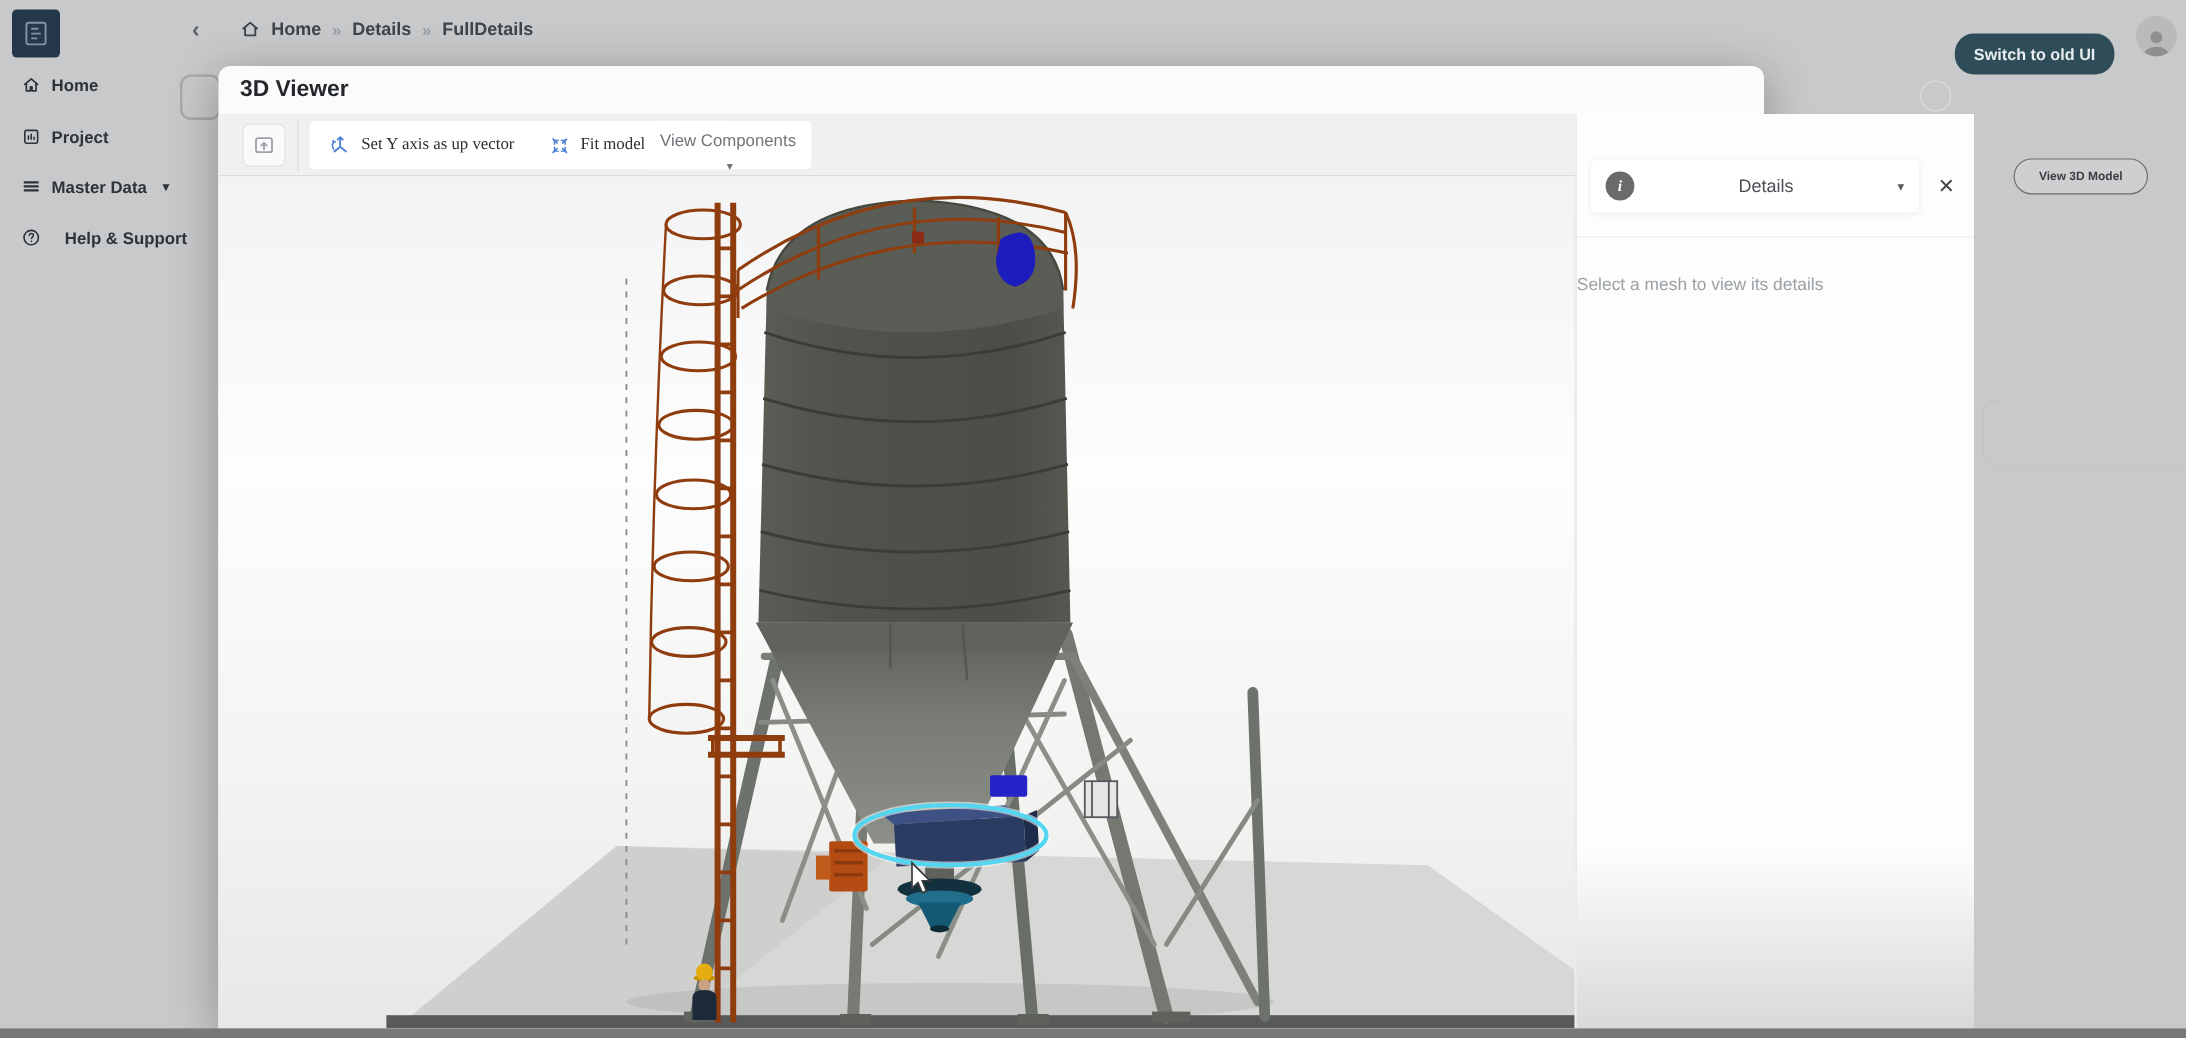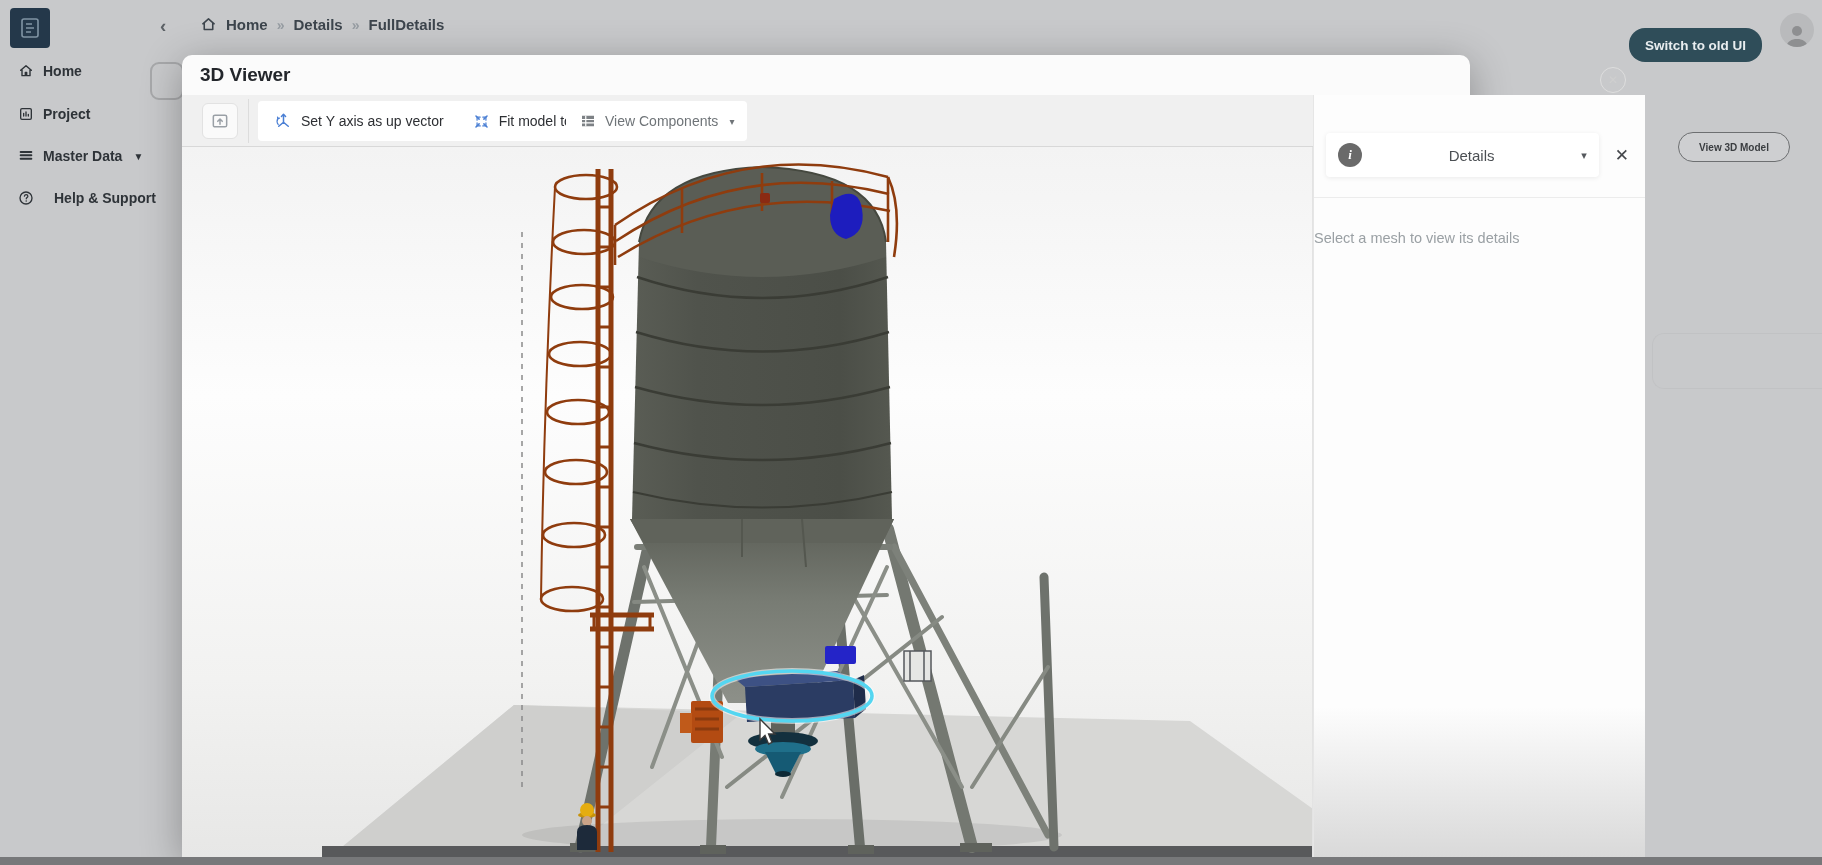--- a/index.html
+++ b/index.html
@@ -62,23 +62,23 @@
   .toolbar { position:absolute; left:0; top:40px; width:1131px; height:52px;
     background:#f0f0f0; border-bottom:1px solid #d8d8d8; }
   .tb-window-btn { position:absolute; left:20px; top:8px; width:36px;
     height:36px; background:#fafafa; border:1px solid #e2e2e2; border-radius:6px;
     display:flex; align-items:center; justify-content:center; cursor:pointer; }
   .tb-divider { position:absolute; left:66px; top:4px; width:1px; height:44px;
     background:#dcdcdc; }
   .tb-chip { position:absolute; top:6px; height:40px; background:#ffffff;
     border-radius:4px; display:flex; align-items:center; }
   .tb-chip-main { left:76px; padding:0 16px; gap:28px; }
-  .tb-chip-comp { left:384px; padding:0 13px; gap:8px; cursor:pointer; }
+  .tb-chip-comp { left:355px; padding:0 13px; gap:8px; cursor:pointer;flex-direction:column; }
   .tb-btn { display:flex; align-items:center; gap:8px; font-size:14px;
-    color:#2d2f33; cursor:pointer; white-space:nowrap; }
+    color:#2d2f33; cursor:pointer; white-space:nowrap;font-family:Liberation Serif, serif; }
   .tb-comp-label { font-size:14px; color:#6f7478; }
   .tb-comp-caret { font-size:10px; color:#6f7478; margin-left:3px; }
 
   .canvas { position:absolute; left:0; top:92px; width:1131px; height:710px;
     background:linear-gradient(180deg,#f3f3f3 0%,#fdfdfd 35%,#f2f2f1 75%,#e7e7e6 100%);
     border-right:1px solid #e3e3e3; overflow:hidden; cursor:default; }
 
   .panel { position:absolute; left:1131px; top:40px; width:332px; height:762px;
     background:#fdfdfd; border-left:1px solid #e6e6e6; }
   .panel::after { content:""; position:absolute; left:0; right:0; bottom:0;

